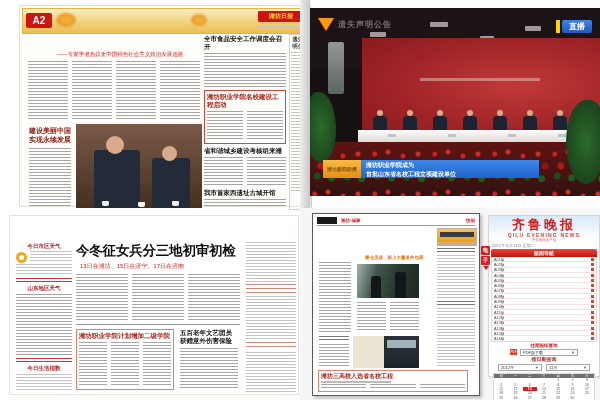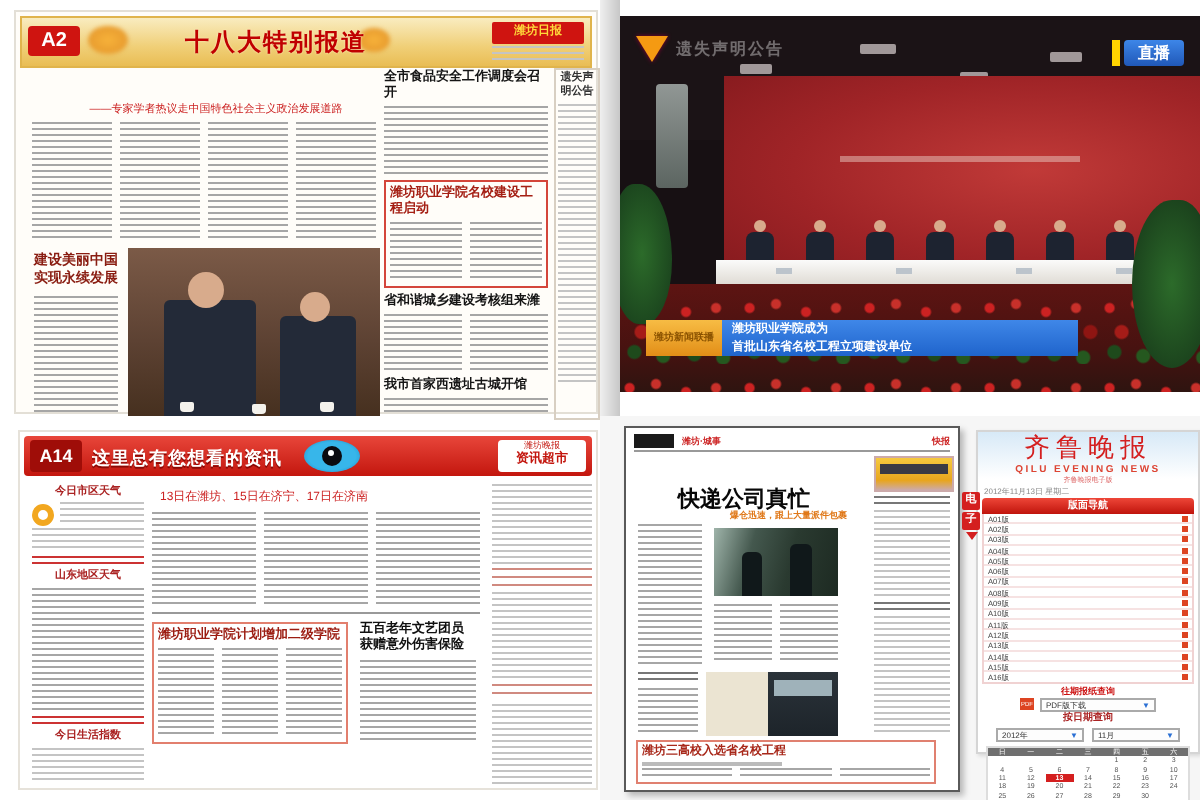--- a/index.html
+++ b/index.html
@@ -7,21 +7,21 @@
        font-family:"Liberation Sans",sans-serif;color:#222}
   
   .tx{background:repeating-linear-gradient(180deg,#a6a6a6 0,#a6a6a6 1px,rgba(0,0,0,0) 1px,rgba(0,0,0,0) 3px)}
   .txl{background:repeating-linear-gradient(180deg,#c4c4c4 0,#c4c4c4 1px,rgba(0,0,0,0) 1px,rgba(0,0,0,0) 3px)}
   .txd{background:repeating-linear-gradient(180deg,#777 0,#777 1px,rgba(0,0,0,0) 1px,rgba(0,0,0,0) 3px)}
   .txr{background:repeating-linear-gradient(180deg,#d08a80 0,#d08a80 1px,rgba(0,0,0,0) 1px,rgba(0,0,0,0) 4px)}
   .cols{display:flex;gap:4px}
   .cols>div{flex:1}
 
   
-  #tl{position:absolute;left:0;top:0;width:308px;height:208px}
+  #tl{position:absolute;left:12px;top:0;width:308px;height:208px}
   .paperA2{position:absolute;left:8px;top:6px;width:290px;height:200px;background:#fffdf9;box-shadow:0 0 0 1px #e3dfd6}
   .a2banner{position:absolute;left:2px;top:2px;width:284px;height:24px;border:1px solid #e0b44c;
             background:linear-gradient(180deg,#f9ecc0,#f0cf77 60%,#e9bd54)}
   .a2box{position:absolute;left:3px;top:4px;width:26px;height:15px;background:#cf1410;color:#fff;
          font-weight:bold;font-size:10px;text-align:center;line-height:15px;border-radius:2px}
   .deco{position:absolute;border-radius:50%;filter:blur(1px)}
   .d1{left:33px;top:4px;width:20px;height:14px;background:radial-gradient(#f7b23a,#e1922a)}
   .d2{left:168px;top:5px;width:16px;height:12px;background:radial-gradient(#f7b23a,#e1922a)}
   .a2title{position:absolute;left:62px;top:4px;width:130px;text-align:center;color:#c00000;
            font-weight:bold;font-size:12px;letter-spacing:1px;text-shadow:0 0 1px #fff3c8}
@@ -146,21 +146,21 @@
   .rboxh{color:#a8281a;font-weight:bold;font-size:6px;line-height:7px}
   .rboxsub{width:70px;height:2px;background:#bbb;margin:1px 0}
   .bus{position:absolute;left:124px;top:14px;width:38px;height:16px;border:1px solid #caa;
        background:linear-gradient(180deg,#f6c93e 0,#e8a51e 70%,#caa 100%)}
   .busw{position:absolute;left:2px;top:3px;right:2px;height:5px;background:#3a3a44}
   .rsidebar{position:absolute;left:124px;top:34px;width:38px}
 
   .panel{position:absolute;left:188px;top:7px;width:110px;height:160px;background:#fff;
          border:1px solid #d5d5d5;box-shadow:1px 1px 2px rgba(0,0,0,.12);display:flex;flex-direction:column}
   .masth{height:28px;background:linear-gradient(180deg,#d7e9f7 0,#ffffff 90%);text-align:center;padding-top:2px}
-  .mcn{font-family:"DejaVu Serif",serif;font-weight:normal;font-size:13px;color:#d41f1f;letter-spacing:3px;line-height:14px}
+  .mcn{font-family:"DejaVu Serif",serif;font-weight:bold;font-size:13px;color:#d41f1f;letter-spacing:3px;line-height:14px}
   .men{font-size:5px;color:#d43;font-weight:bold;letter-spacing:1.2px;line-height:6px}
   .msub{font-size:3.5px;color:#d66;line-height:4px}
   .dateline{font-size:4px;color:#888;padding:1px 3px}
   .navhead{height:8px;background:linear-gradient(180deg,#ee4638,#c0140c);color:#fff;font-size:5px;
            font-weight:bold;text-align:center;line-height:8px;margin:0 2px;border-radius:2px 2px 0 0}
   .navlist{margin:0 2px;border:1px solid #f0d2d2;border-top:none}
   .navrow{display:flex;justify-content:space-between;align-items:center;height:4.3px;
           border-bottom:1px solid #f6e2e2;padding:0 2px;font-size:3.8px;color:#444}
   .navrow:last-child{border-bottom:none}
   .navic{width:3px;height:3px;background:#d42;display:inline-block}
@@ -186,21 +186,20 @@
 <body>
 
 <div id="app">
 
   <section id="tl">
     <div class="paperA2">
       <div class="a2banner">
         <div class="a2box">A2</div>
         <div class="deco d1"></div>
         <div class="deco d2"></div>
-        <div class="a2title">十八大特别报道</div>
         <div class="a2mast">
           <div class="a2mastname">潍坊日报</div>
           <div class="a2mastlines txl"></div>
         </div>
       </div>
       <div class="a2sub">——专家学者热议走中国特色社会主义政治发展道路</div>
       <div class="cols a2cols">
         <div class="tx"></div>
         <div class="tx"></div>
         <div class="tx"></div>
@@ -313,47 +312,36 @@
         <div class="capblue">
           <div>潍坊职业学院成为</div>
           <div>首批山东省名校工程立项建设单位</div>
         </div>
       </div>
     </div>
   </section>
 
   <section id="bl">
     <div class="paperA14">
-      <div class="blbanner">
-        <div class="a14box">A14</div>
-        <div class="bltitle">这里总有您想看的资讯</div>
-        <div class="eye">
-            <div class="pupil"></div>
-            <div class="glint"></div>
-          </div>
-        <div class="blmast">
-          <div class="s1">潍坊晚报</div>
-          <div class="s2">资讯超市</div>
-        </div>
-      </div>
       <div class="wcol">
         <div class="wh">今日市区天气</div>
         <div class="sunrow">
           <div class="sun"></div>
           <div class="txl" style="flex:1;height:12px"></div>
         </div>
         <div class="txl" style="height:12px"></div>
         <div class="wrule"></div>
         <div class="wh">山东地区天气</div>
         <div class="tx" style="height:62px;margin:2px 0"></div>
         <div class="wrule"></div>
         <div class="wh">今日生活指数</div>
         <div class="txl" style="height:18px;margin-top:2px"></div>
       </div>
       <div class="blmain">
+        <div class="blheadline">今冬征女兵分三地初审初检</div>
         <div class="blsub">13日在潍坊、15日在济宁、17日在济南</div>
         <div class="cols" style="height:46px">
           <div class="tx"></div>
           <div class="tx"></div>
           <div class="tx"></div>
         </div>
         <div style="height:1px;background:#999;margin:4px 0"></div>
         <div style="display:flex;gap:6px">
           <div class="blbox">
             <div class="blboxh">潍坊职业学院计划增加二级学院</div>
@@ -380,21 +368,20 @@
     </div>
   </section>
 
   <section id="br">
     <div class="rpage">
       <div class="rtopbar">
         <div class="rblack"></div>
         <div class="rred">潍坊·城事</div>
         <div class="rred2">快报</div>
       </div>
-      <div class="rh2">快递公司真忙</div>
       <div class="rsub">爆仓迅速，跟上大量派件包裹</div>
       <div class="tx" style="position:absolute;left:6px;top:48px;width:32px;height:70px"></div>
       <div class="ph1">
         <div class="fig" style="left:14px;top:12px;width:10px;height:22px"></div>
         <div class="fig" style="left:38px;top:8px;width:11px;height:26px"></div>
       </div>
       <div class="cols" style="position:absolute;left:44px;top:88px;width:62px;height:30px">
         <div class="tx"></div>
         <div class="tx"></div>
       </div>

